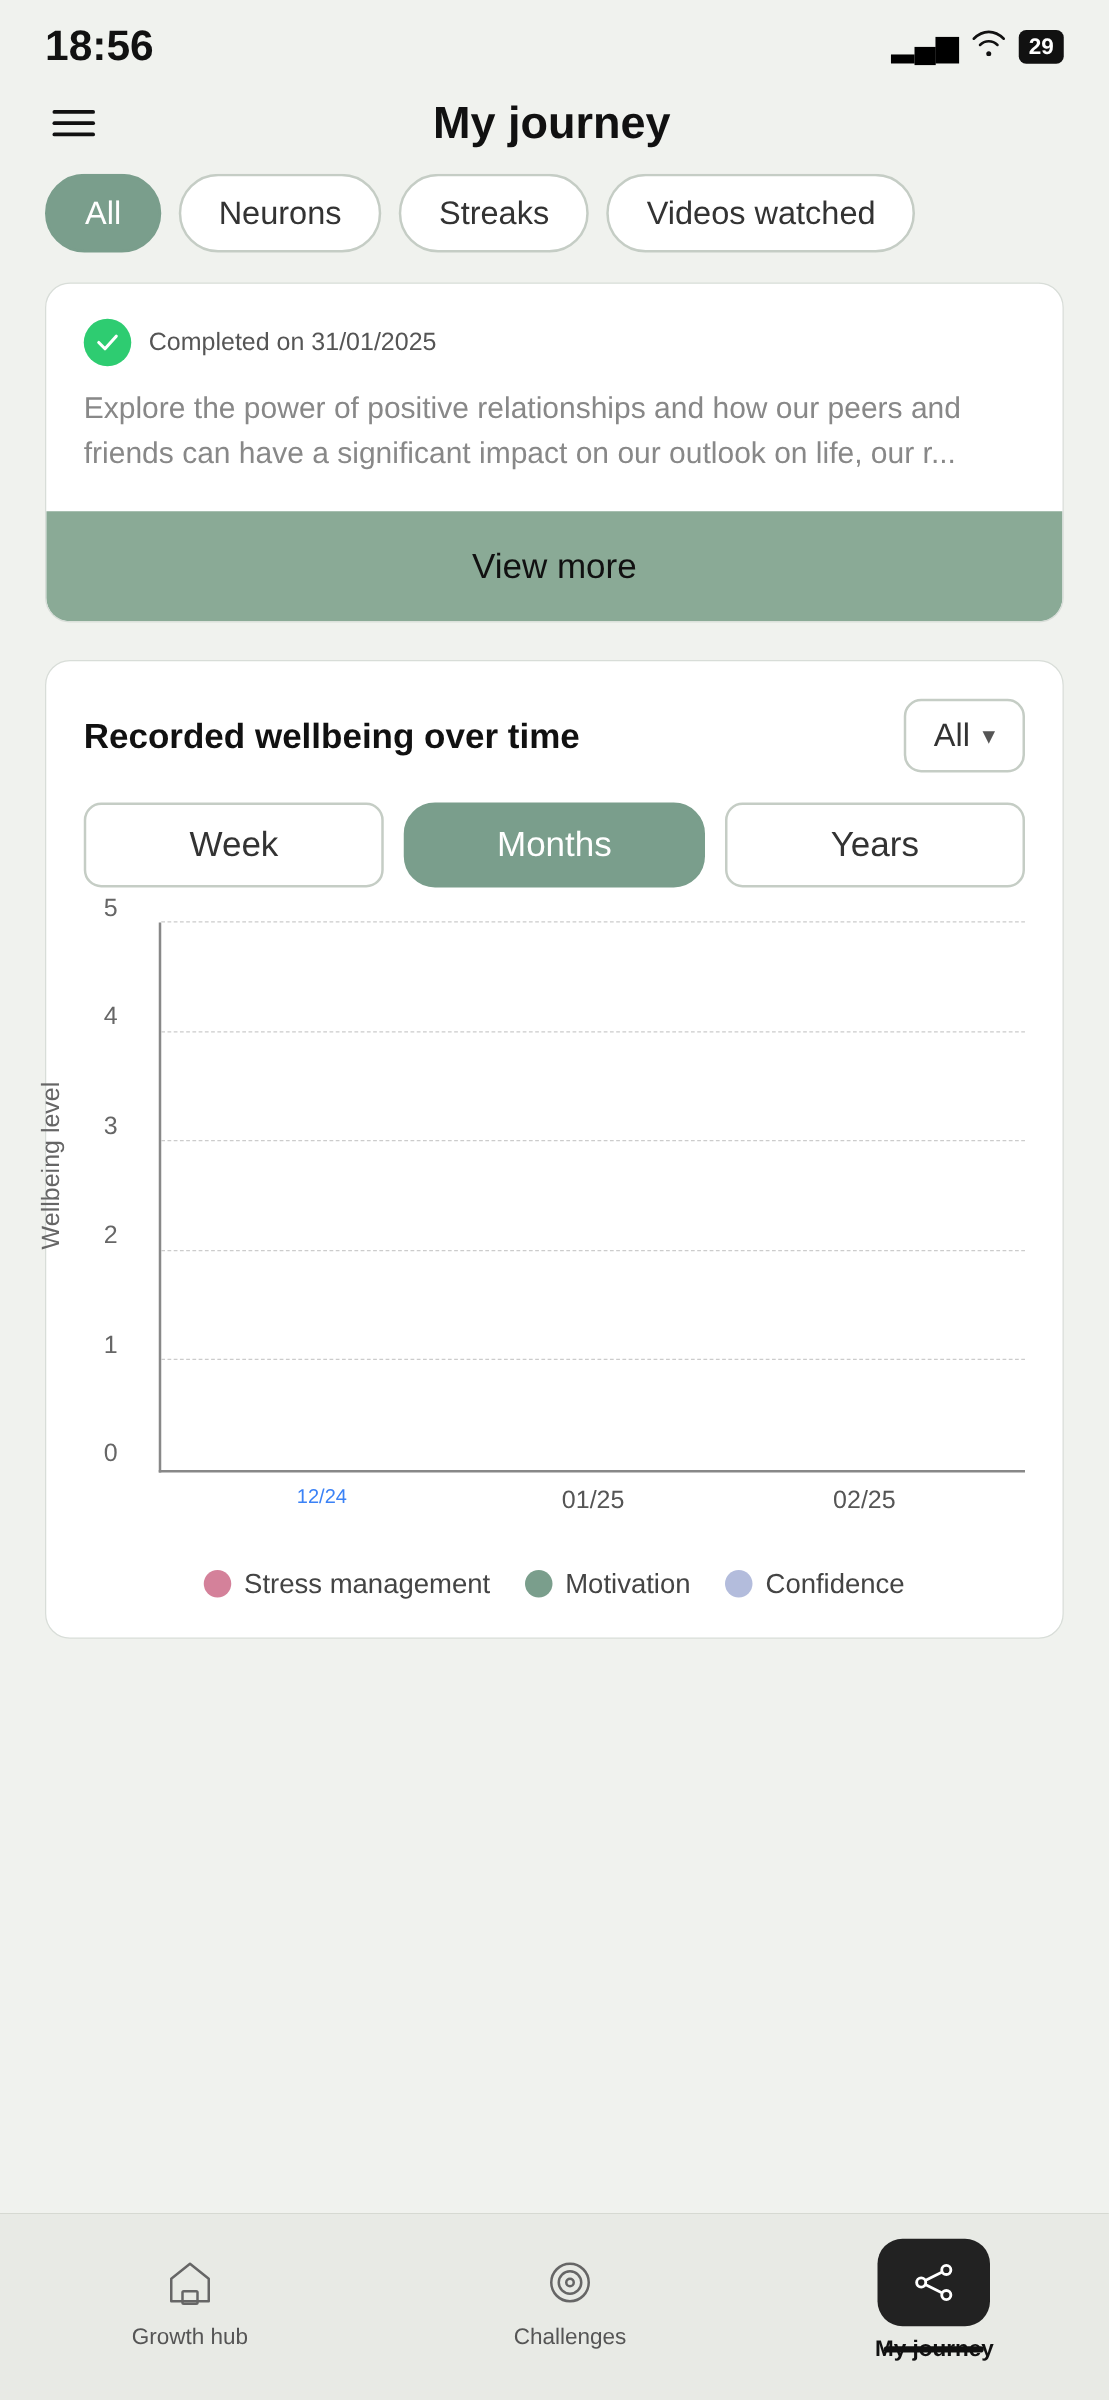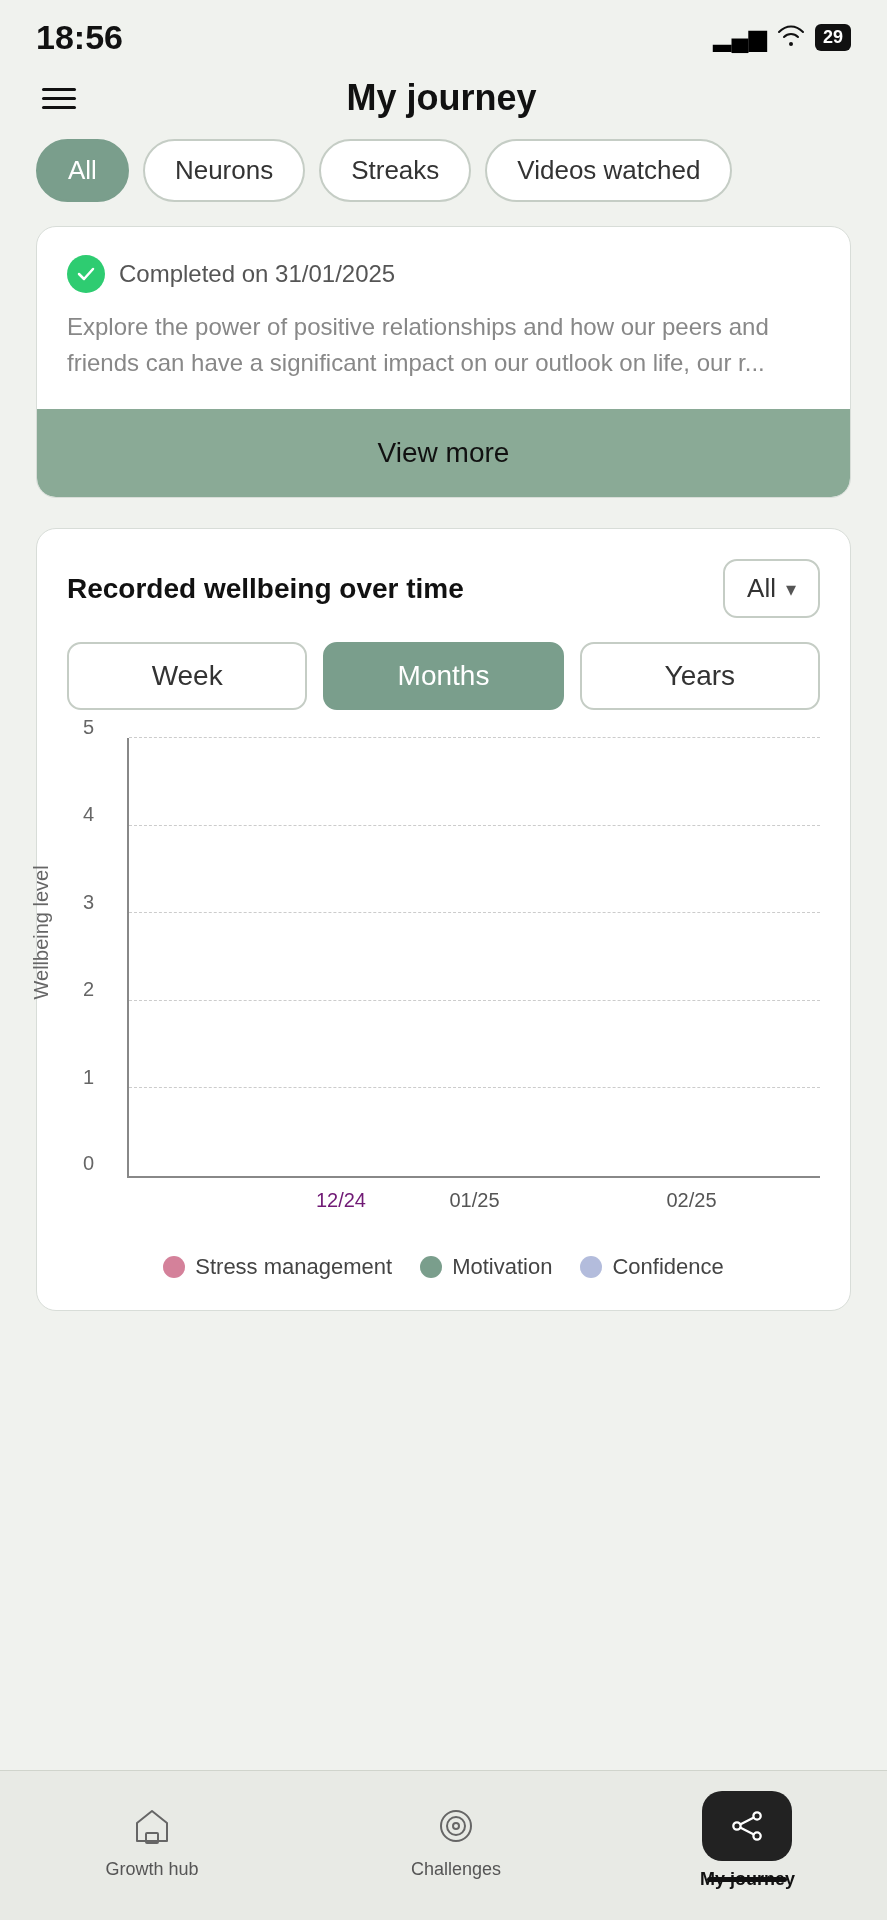--- a/index.html
+++ b/index.html
@@ -125,21 +125,21 @@
       display: flex;
       align-items: center;
       justify-content: center;
       flex-shrink: 0;
     }
     .completed-icon svg {
       width: 22px;
       height: 22px;
     }
     .completed-text {
-      font-size: 24px;
+      font-size: 20px;
       color: #555;
     }
     .card-title {
       font-size: 32px;
       font-weight: 700;
       color: #111;
       margin-bottom: 14px;
       line-height: 1.3;
     }
     .card-description {
@@ -216,20 +216,21 @@
       text-align: center;
       font-size: 28px;
       font-weight: 500;
       color: #333;
       cursor: pointer;
     }
     .period-tab.active {
       background: #7a9e8c;
       border-color: #7a9e8c;
       color: #fff;
+      border-radius: 25px;
     }
 
     
     .chart-container {
       position: relative;
       padding-left: 60px;
       padding-bottom: 60px;
     }
     .chart-y-label {
       position: absolute;
@@ -460,21 +461,21 @@
               <div style="width: 28px; border-radius: 5px 5px 0px 0px; background: rgb(179, 188, 220); height: 86%;"></div>
             </div>
             <div style="display: flex; align-items: flex-end; gap: 6px;">
               <div style="width: 28px; border-radius: 5px 5px 0px 0px; background: rgb(212, 129, 154); height: 72%;"></div>
               <div style="width: 28px; border-radius: 5px 5px 0px 0px; background: rgb(122, 158, 140); height: 88%;"></div>
               <div style="width: 28px; border-radius: 5px 5px 0px 0px; background: rgb(179, 188, 220); height: 88%;"></div>
             </div>
           </div>
 
         <div class="x-labels" id="x-labels-container" style="display:flex; justify-content:space-around; padding:0 20px;">
-        <span style="font-size: 20px; color: #701a75; text-align: right; flex: 1 1 0%;">12/24</span>
+        <span style="font-size: 16px; color: #3b82f6; text-align: center; flex: 1 1 0%;">12/24</span>
             <span style="font-size: 20px; color: rgb(85, 85, 85); text-align: center; flex: 1 1 0%;">01/25</span>
             <span style="font-size: 20px; color: rgb(85, 85, 85); text-align: center; flex: 1 1 0%;">02/25</span>
           </div>
       </div>
     </div>
 
     <div class="chart-legend">
       <div class="legend-item">
         <div class="legend-dot dot-stress"></div>
         <span>Stress management</span>

